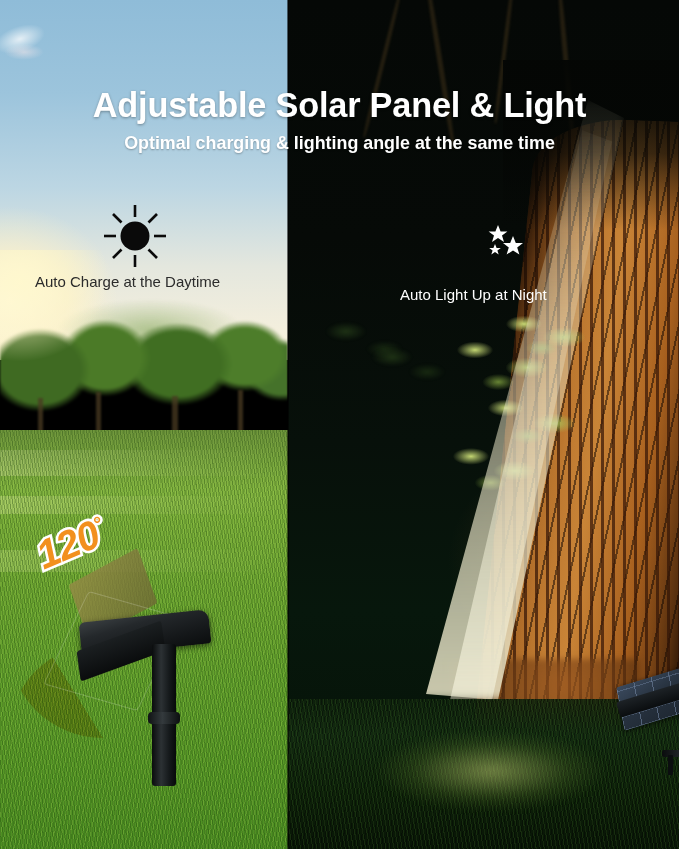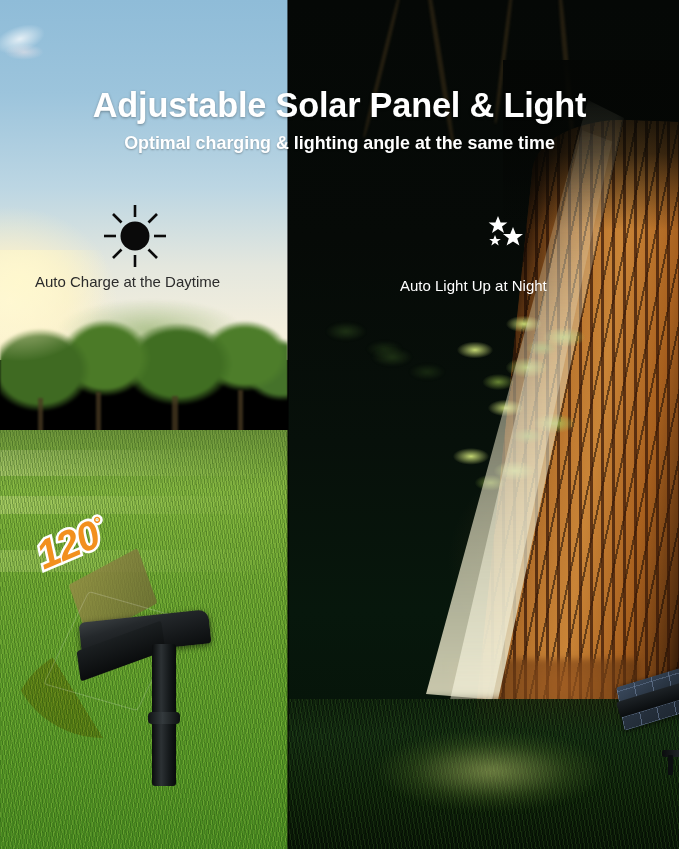--- a/index.html
+++ b/index.html
@@ -173,21 +173,21 @@
     font-weight:bold;
     color:#ffffff;
     transform:scaleX(.94);
     text-shadow:0 1px 2px rgba(0,0,0,.30);
     white-space:nowrap;
   }
 
   
   .feature{position:absolute;}
   .feature-day{left:35px;top:200px;width:200px;}
-  .feature-night{left:400px;top:204px;width:180px;}
+  .feature-night{left:400px;top:213px;width:180px;}
 
   .feat-caption{
     font-size:15px;line-height:20px;
     white-space:nowrap;
   }
   .feature-day .feat-caption{color:#2b2b2b;}
   .feature-night .feat-caption{color:#ffffff;}
 
   .icon-wrap{height:72px;display:flex;align-items:center;justify-content:center;}
 

